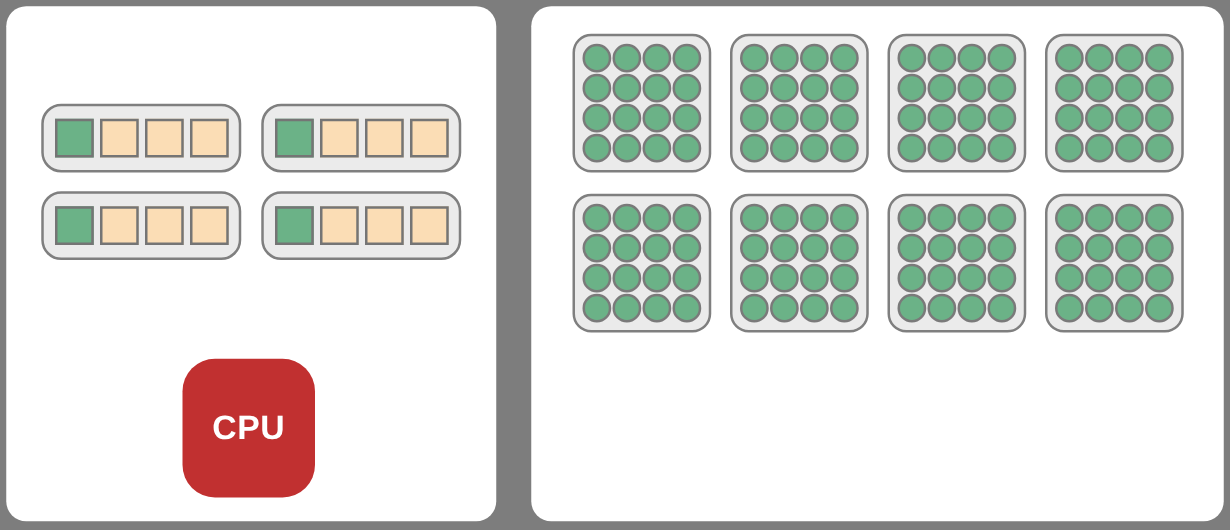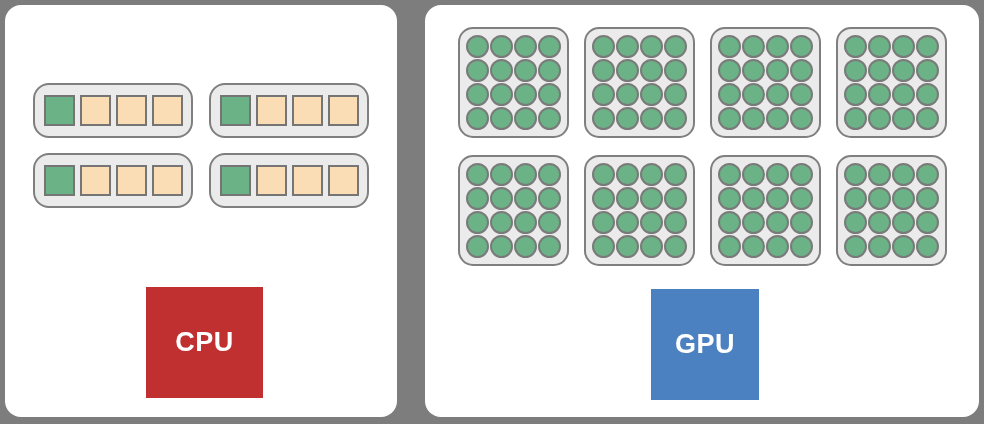--- a/index.html
+++ b/index.html
@@ -80,21 +80,21 @@
   .chip {
     position: absolute;
     display: flex;
     align-items: center;
     justify-content: center;
     color: #ffffff;
     font-weight: bold;
     font-size: 27px;
     letter-spacing: 0.5px;
   }
-  .chip.cpu-chip { left: 141px; top: 282px; width: 117px; height: 111px; background: #c13030; }
+  .chip.cpu-chip { left: 141px; top: 282px; width: 106px; height: 111px; background: #c13030; border-radius: 26px; }
   .chip.gpu-chip { left: 226px; top: 284px; width: 108px; height: 111px; background: #4b80c1; }
 </style>
 </head>
 <body>
 
 <div class="stage" style="background: rgb(125, 125, 125);">
 
   <section class="card cpu">
     <div class="core-groups" id="cpu-core-groups">
         <div class="core-pill">
@@ -267,18 +267,15 @@
           <div class="gpu-circle" style="background: rgb(107, 178, 135);"></div>
           <div class="gpu-circle" style="background: rgb(107, 178, 135);"></div>
           <div class="gpu-circle" style="background: rgb(107, 178, 135);"></div>
           <div class="gpu-circle" style="background: rgb(107, 178, 135);"></div>
           <div class="gpu-circle" style="background: rgb(107, 178, 135);"></div>
           <div class="gpu-circle" style="background: rgb(107, 178, 135);"></div>
           <div class="gpu-circle" style="background: rgb(107, 178, 135);"></div>
           <div class="gpu-circle" style="background: rgb(107, 178, 135);"></div>
         </div>
       </div>
-    <div class="chip gpu-chip" style="background: rgb(75, 128, 193);">
-      <span>GPU</span>
-    </div>
   </section>
 
 </div>
 
 </body></html>

